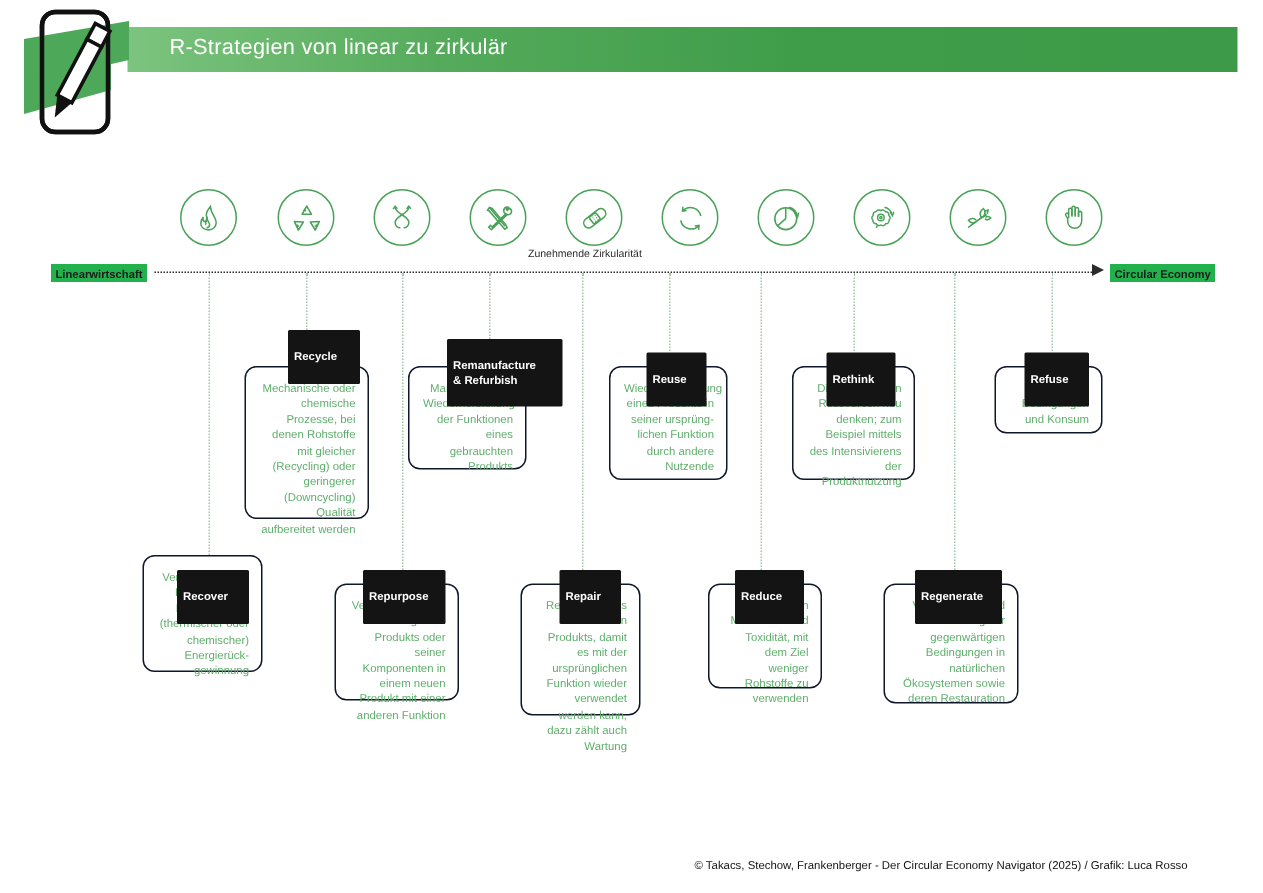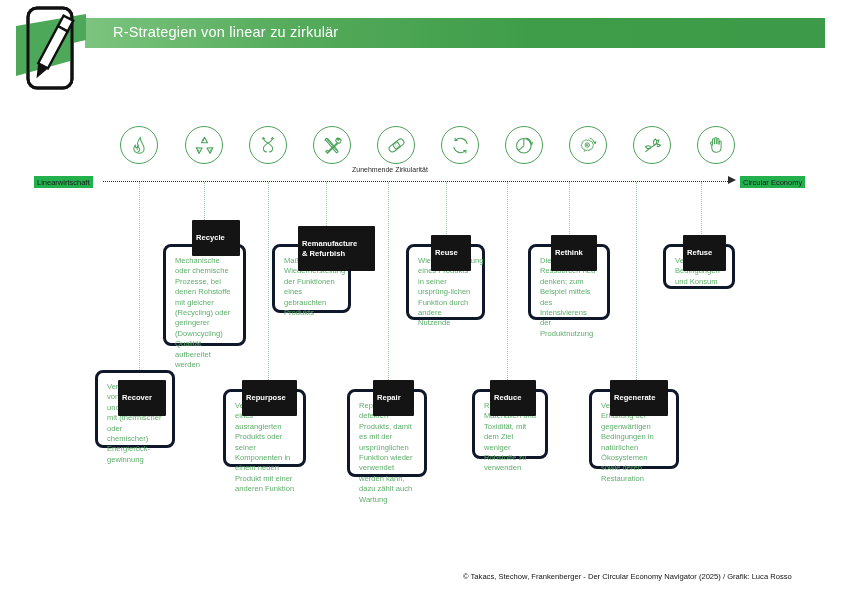--- a/index.html
+++ b/index.html
@@ -32,36 +32,37 @@
   #axis{
     position:absolute;left:103px;top:181px;width:627px;height:1px;
     border-top:1px dotted #2b2b2b;
   }
   #axis-arrow{
     position:absolute;left:728px;top:176px;width:0;height:0;
     border-left:8px solid #2b2b2b;border-top:4px solid transparent;border-bottom:4px solid transparent;
   }
   .axis-label{
     position:absolute;background:#22b14c;color:#1c1c1c;
-    font-size:7.5px;font-weight:normal;padding:1.5px 3px;white-space:nowrap;
+    font-size:7.5px;font-weight:bold;padding:1.5px 3px;white-space:nowrap;
   }
   #label-linear{left:34px;top:176px;}
   #label-circular{left:740px;top:176px;}
   #axis-caption{
     position:absolute;left:352px;top:166px;font-size:7px;color:#2b2b2b;white-space:nowrap;
   }
   
   .vline{
     position:absolute;width:0;border-left:1px dotted #9ec9a4;
   }
   
   .card{
     position:absolute;box-sizing:border-box;
-    border:3px solid #0f172a;border-radius:8px;background:#ffffff;
+    border:1px solid #0f172a;border-radius:8px;background:#ffffff;
     padding:9px 8px 8px 9px;
+    text-align:right;
   }
   .card-text{
     font-size:7.6px;line-height:10.4px;color:#5fae6c;
     white-space:pre-line;
   }
   .card-tag{
     position:absolute;background:#141414;color:#ffffff;
     font-size:7.6px;font-weight:bold;padding:13px 4px;
     line-height:9.5px;white-space:pre-line;text-align:left;
     border-radius:1px;

